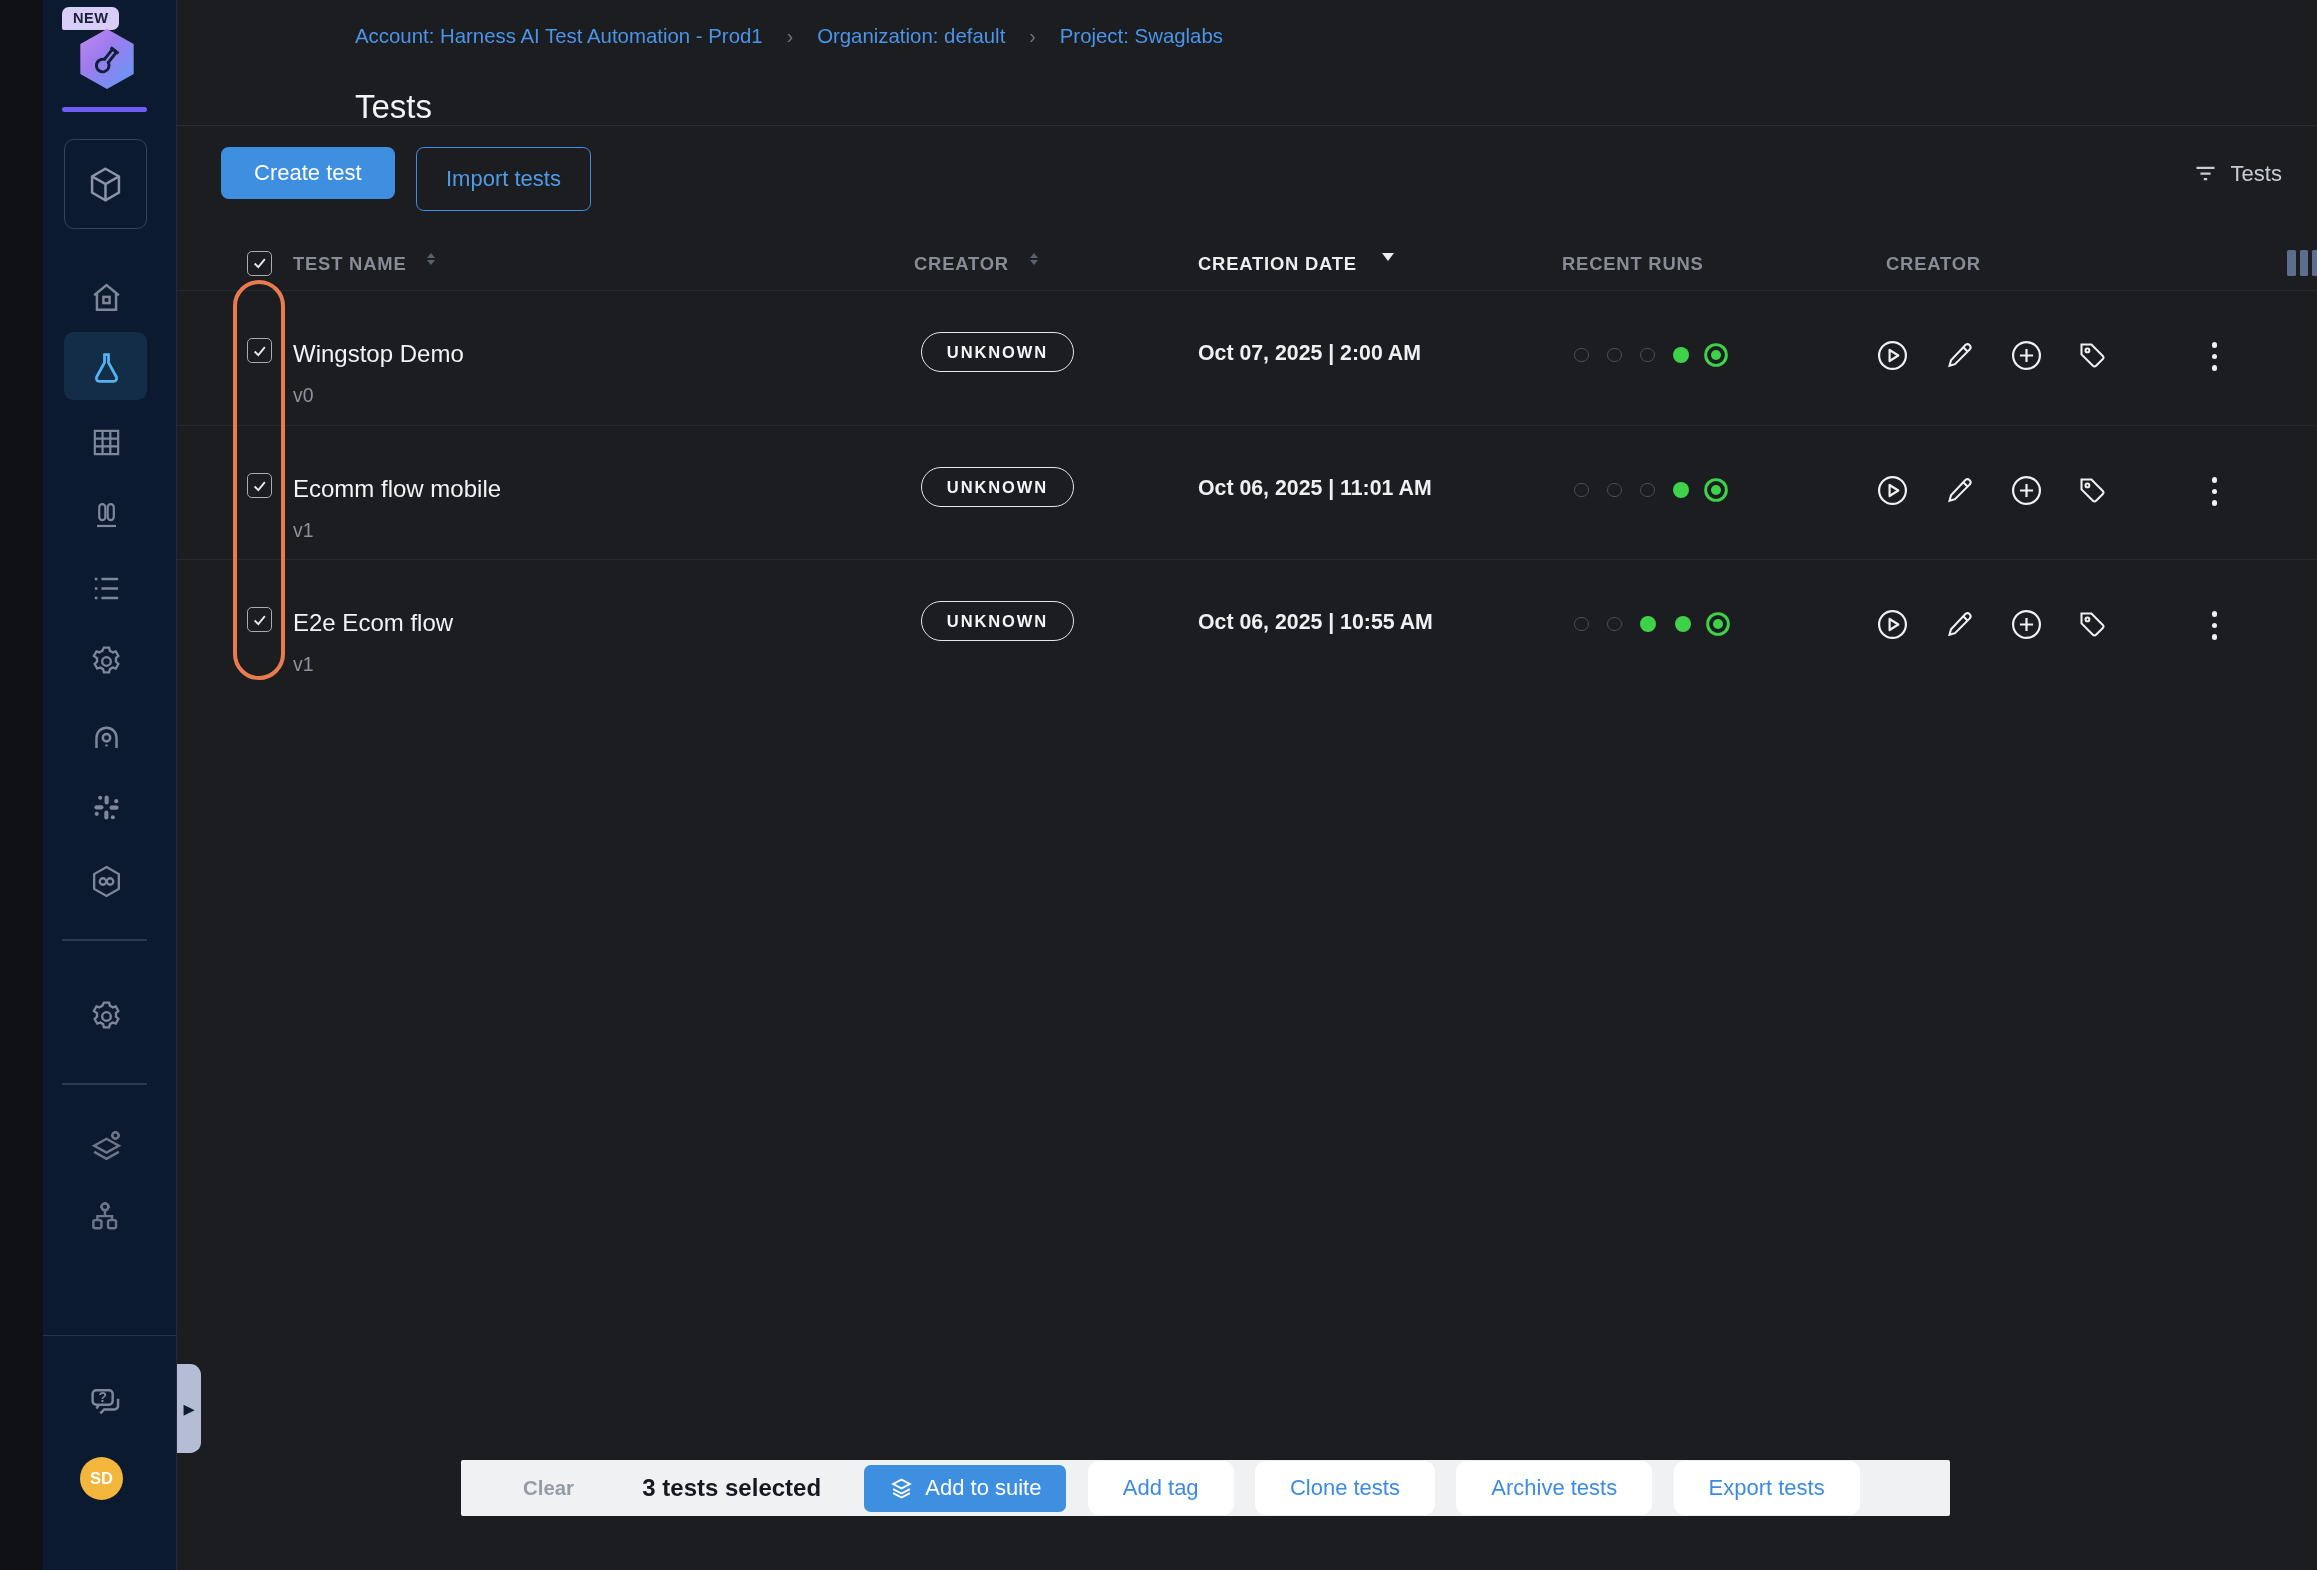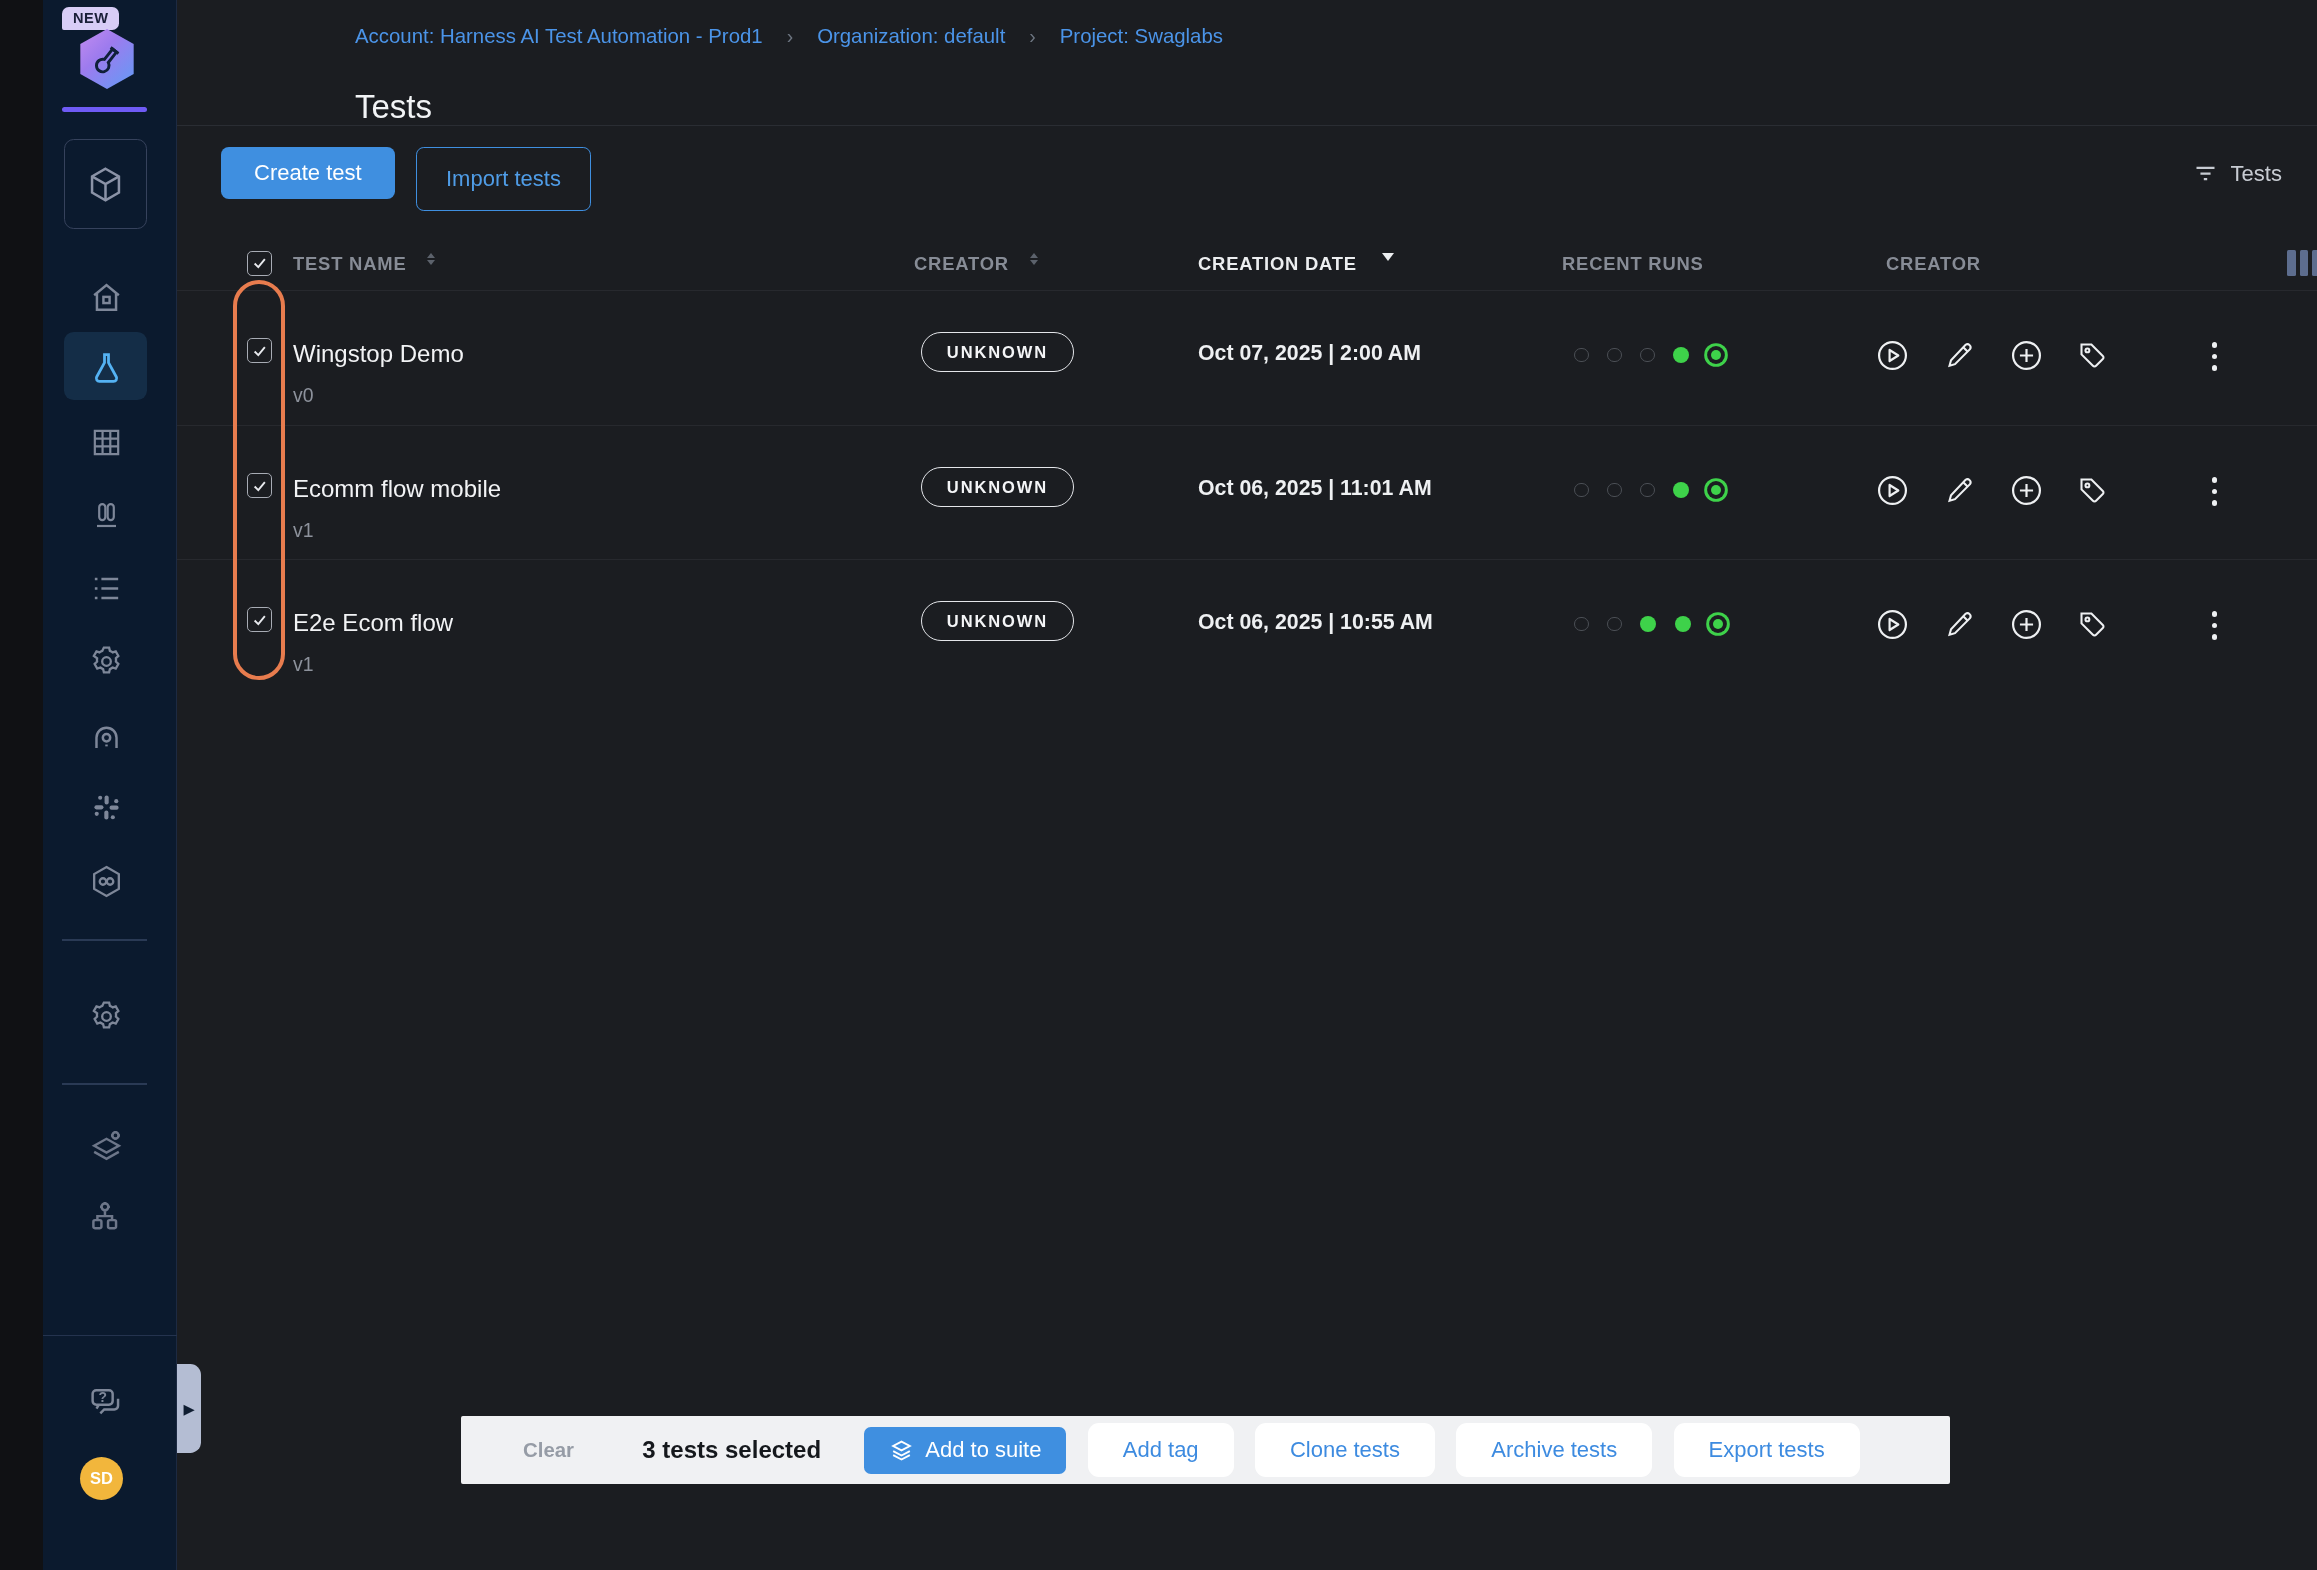--- a/index.html
+++ b/index.html
@@ -71,21 +71,21 @@
   .action-icon{position:absolute;top:45px;width:39px;height:39px;color:#eef0f2;cursor:pointer;display:flex;align-items:center;justify-content:center;}
   .a-play{left:1696px;}.a-edit{left:1764px;}.a-add{left:1830px;}.a-tag{left:1896px;}
   .kebab{position:absolute;left:2020px;top:46px;width:35px;height:39px;display:flex;flex-direction:column;gap:5.8px;align-items:center;justify-content:center;cursor:pointer;}
   .kebab i{width:5.8px;height:5.8px;border-radius:50%;background:#eef0f2;}
 
   
   .annotation-ring{position:absolute;left:190px;top:280px;width:52px;height:400px;border:4.9px solid var(--annotation-orange,#e87c4e);
     border-radius:26px;pointer-events:none;}
 
   
-  .selection-bar{position:absolute;left:418px;top:1416px;width:1489px;height:68px;background:#f0f1f3;border-radius:1.9px;
+  .selection-bar{position:absolute;left:418px;top:1460px;width:1489px;height:56px;background:#f0f1f3;border-radius:1.9px;
     display:flex;align-items:center;padding-left:56px;gap:21.3px;}
   .clear-btn{color:#969ca6;font-size:20.4px;font-weight:600;cursor:pointer;margin-right:41px;background:none;border:none;}
   .sel-count{color:#15181c;font-size:24px;font-weight:700;margin-right:21.3px;}
   .bar-btn-blue{height:47px;padding:0 25px;border:none;border-radius:6.8px;background:var(--accent-blue,#3f8fe0);color:#fff;
     font-size:22px;font-weight:500;display:flex;align-items:center;gap:11.6px;cursor:pointer;}
   .bar-btn-white{height:54px;padding:0 35px;border:none;border-radius:11px;background:#ffffff;color:#3d8be0;
     font-size:22px;font-weight:500;cursor:pointer;}
   svg{display:block;}
 </style>
 </head>

